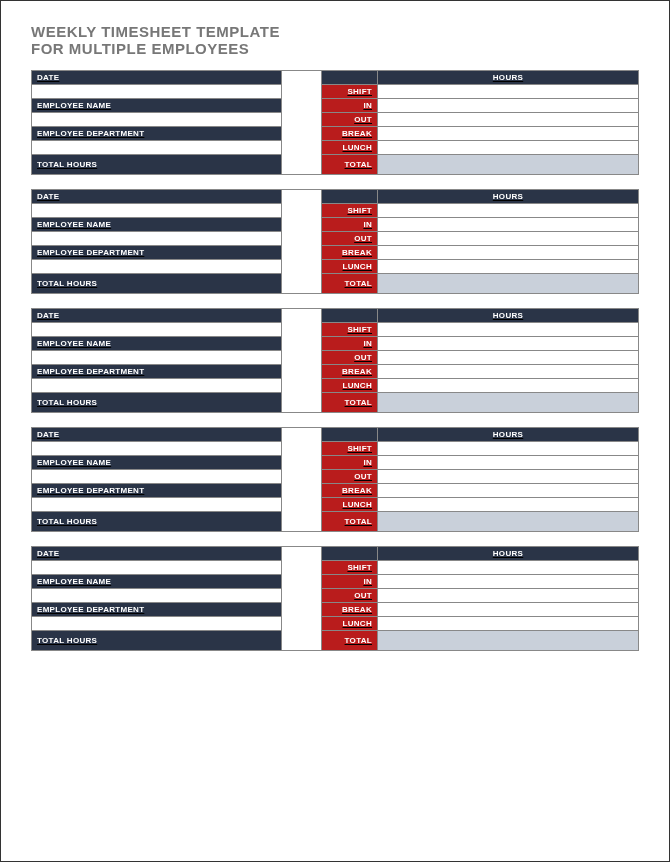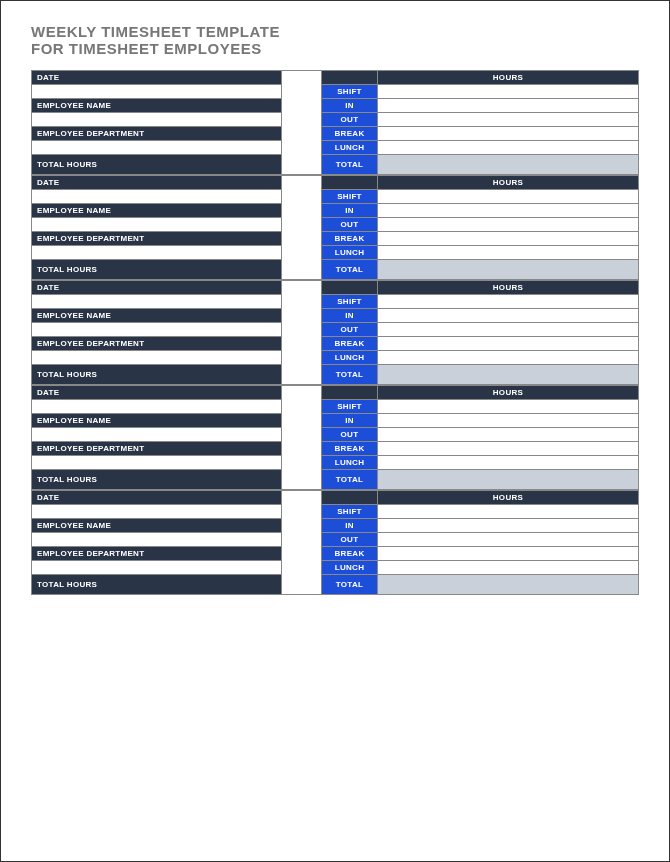--- a/index.html
+++ b/index.html
@@ -14,20 +14,22 @@
   .title {
     font-size: 15px;
     font-weight: bold;
     letter-spacing: 0.5px;
     color: #777;
     line-height: 1.15;
     font-stretch: condensed;
     margin-bottom: 12px;
   }
   .block {
+    margin-bottom: 14px;
+    text-decoration: underline;
   }
   table {
     width: 100%;
     border-collapse: collapse;
     table-layout: fixed;
   }
   td {
     border: 1px solid #888;
     height: 14px;
     font-size: 8px;
@@ -38,23 +40,23 @@
   }
   .col-left { width: 250px; }
   .col-gap  { width: 40px; }
   .col-mid  { width: 56px; }
   .col-right{ }
   .dark {
     background: #2a3447;
     color: #fff;
   }
   .mid {
-    background: #1d4ed8;
+    background: #b91c1c;
     color: #fff;
-    text-align: center;
+    text-align: right;
   }
   .light {
     background: #fff;
     color: #000;
   }
   .gap-cell {
     background: #fff;
     border-left: 1px solid #888;
     border-right: 1px solid #888;
     border-top: none;
@@ -65,21 +67,21 @@
   .hcenter { text-align: center; }
   .total-val {
     background: #c9d0da;
   }
 </style>
 </head>
 <body>
 
 <div class="title">
   <div>WEEKLY TIMESHEET TEMPLATE</div>
-  <div>FOR TIMESHEET EMPLOYEES</div>
+  <div>FOR MULTIPLE EMPLOYEES</div>
 </div>
 
 <div id="blocks">
     <div class="block">
 <table>
 <colgroup>
   <col class="col-left">
           <col class="col-gap">
           <col class="col-mid">
           <col class="col-right">

